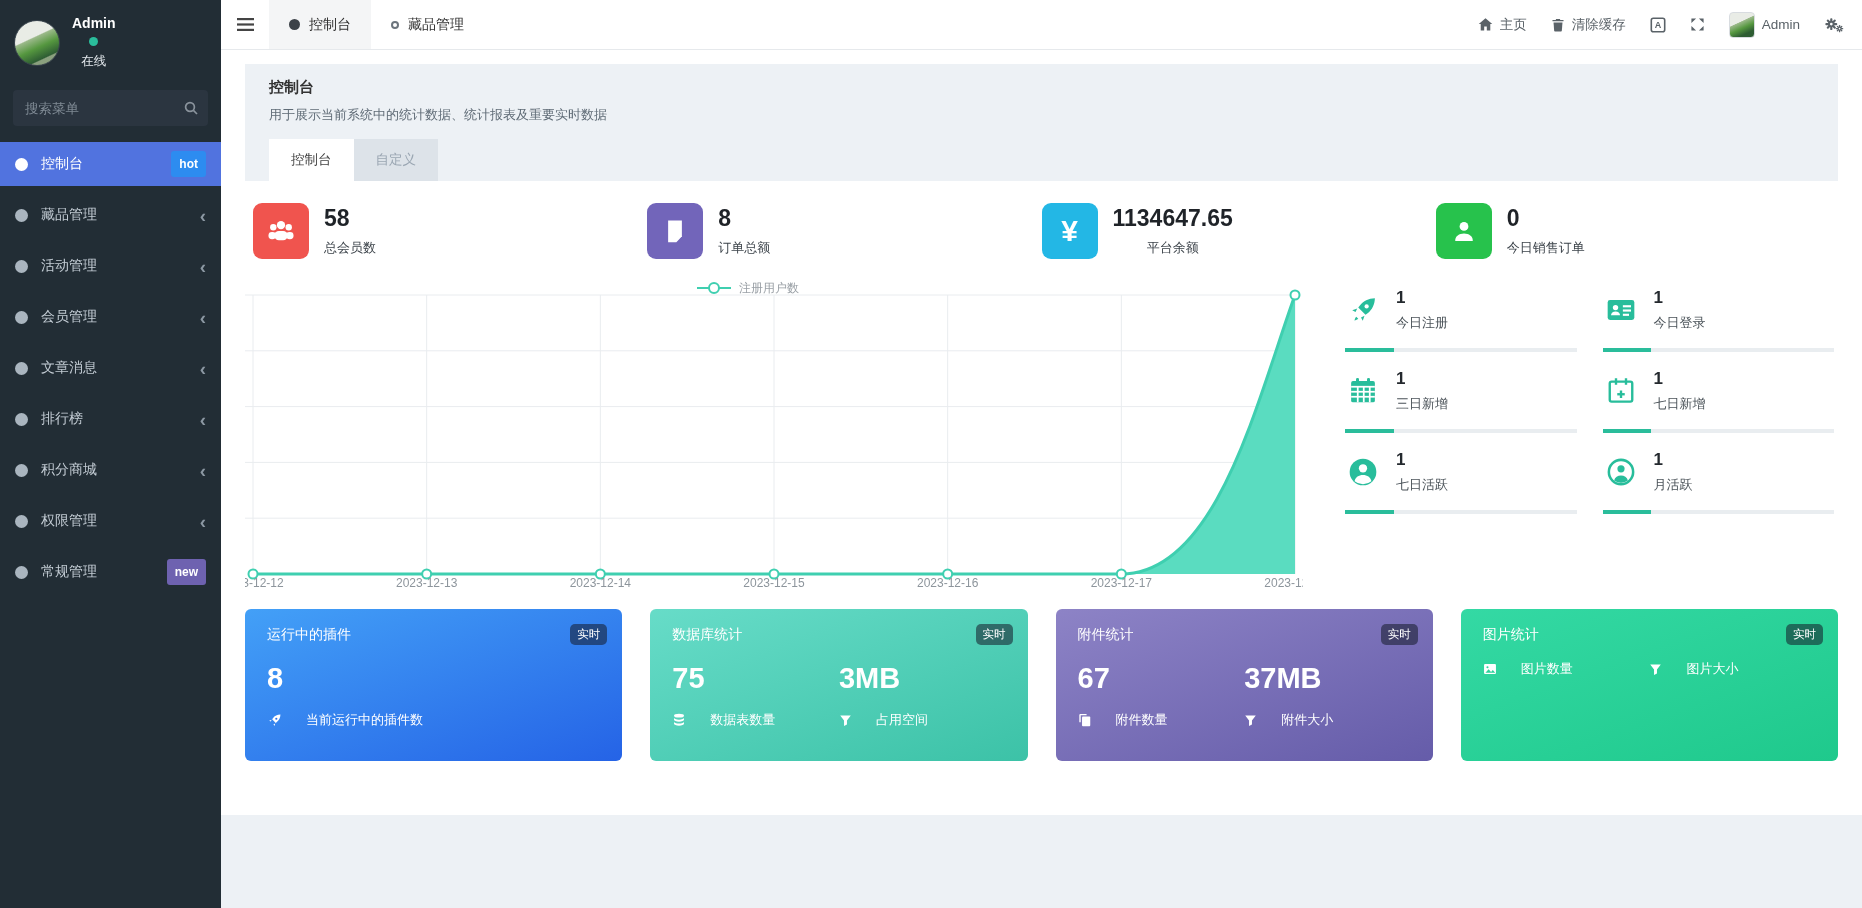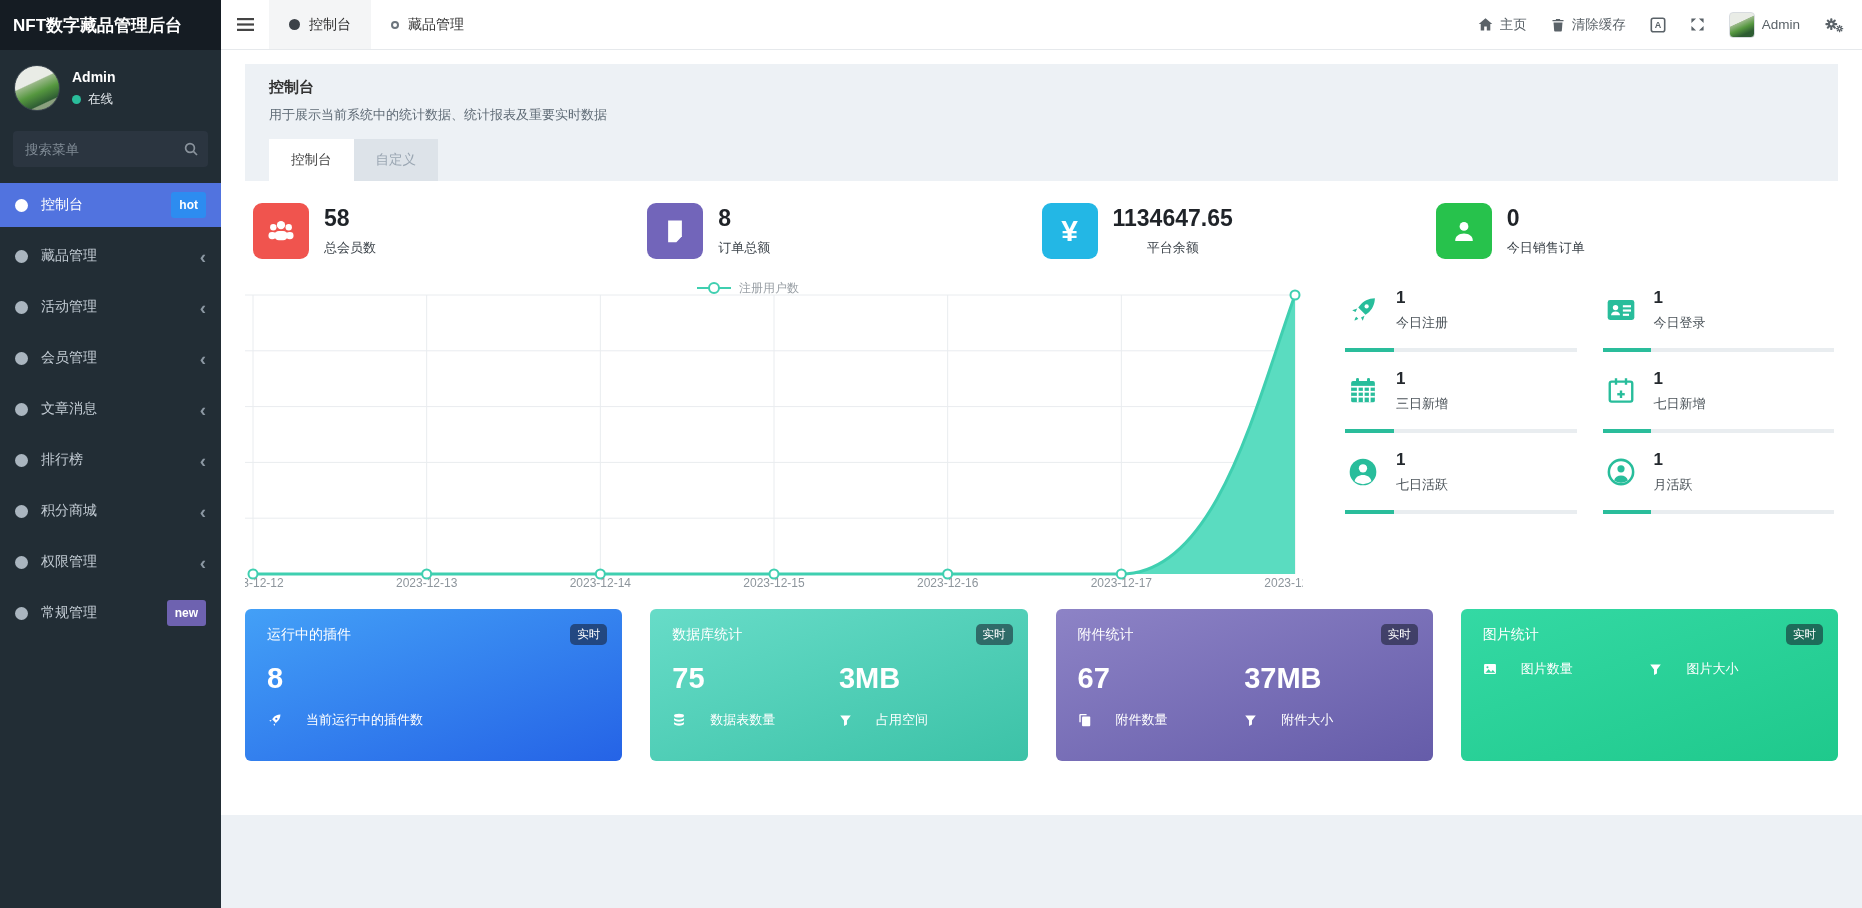--- a/index.html
+++ b/index.html
@@ -9,21 +9,21 @@
     font-family:"Liberation Sans","DejaVu Sans",sans-serif;
     display:flex; background:#edf1f5; font-size:14px; color:#333;
   }
   
   .sidebar { width:221px; flex:0 0 221px; background:#222d35; color:#c3ccd4; display:flex; flex-direction:column; }
   .logo { height:50px; background:#151c23; color:#fff; font-size:17px; font-weight:bold; display:flex; align-items:center; padding:0 13px; white-space:nowrap; }
   .user-panel { display:flex; align-items:center; gap:12px; padding:15px 14px 10px; }
   .avatar-lg { width:46px; height:46px; border-radius:50%; flex:0 0 46px;
     background:linear-gradient(155deg,#e9ece6 38%,#9bb98a 40%,#55973f 58%,#2e5d33 78%,#8aa07e 80%); border:1px solid #3a454e; }
   .user-name { color:#fff; font-weight:bold; font-size:14px; }
-  .user-status { margin-top:6px; font-size:12.5px; color:#e4e9ed; display:flex; align-items:center; gap:7px; }
+  .user-status { margin-top:6px; font-size:12.5px; color:#e4e9ed; display:flex; align-items:center; gap:7px;flex-direction:column; }
   .status-dot { width:9px; height:9px; border-radius:50%; background:#2abd9b; }
   .search-wrap { margin:10px 13px 16px; position:relative; }
   .search-wrap input { width:100%; height:36px; background:#2b3540; border:none; border-radius:4px; color:#ccd4db; padding:0 34px 0 12px; font-size:13.5px; outline:none; font-family:inherit; }
   .search-wrap input::placeholder { color:#7f8a94; }
   .search-btn { position:absolute; right:9px; top:10px; cursor:pointer; }
   .menu { flex:1; overflow:hidden; }
   .menu-item { height:44px; margin-bottom:7px; display:flex; align-items:center; gap:13px; padding:0 15px; font-size:14px; color:#c3ccd4; cursor:pointer; }
   .menu-item .mdot { width:13px; height:13px; border-radius:50%; background:#aab5bf; flex:0 0 13px; }
   .menu-item.active { background:#5173df; color:#fff; }
   .menu-item.active .mdot { background:#fff; }
@@ -83,21 +83,20 @@
   .bcard-vals { display:flex; margin-top:18px; }
   .bval { flex:1; font-size:29px; font-weight:bold; }
   .bcard-foot { display:flex; margin-top:16px; font-size:13px; }
   .bfoot { flex:1; display:flex; align-items:center; gap:24px; }
   svg { display:block; }
 </style>
 </head>
 <body>
 
 <div class="sidebar">
-  <div class="logo">NFT数字藏品管理后台</div>
 
   <div class="user-panel">
     <div class="avatar-lg"></div>
     <div>
       <div class="user-name">Admin</div>
       <div class="user-status">
         <span class="status-dot"></span>
         <span>在线</span>
       </div>
     </div>

